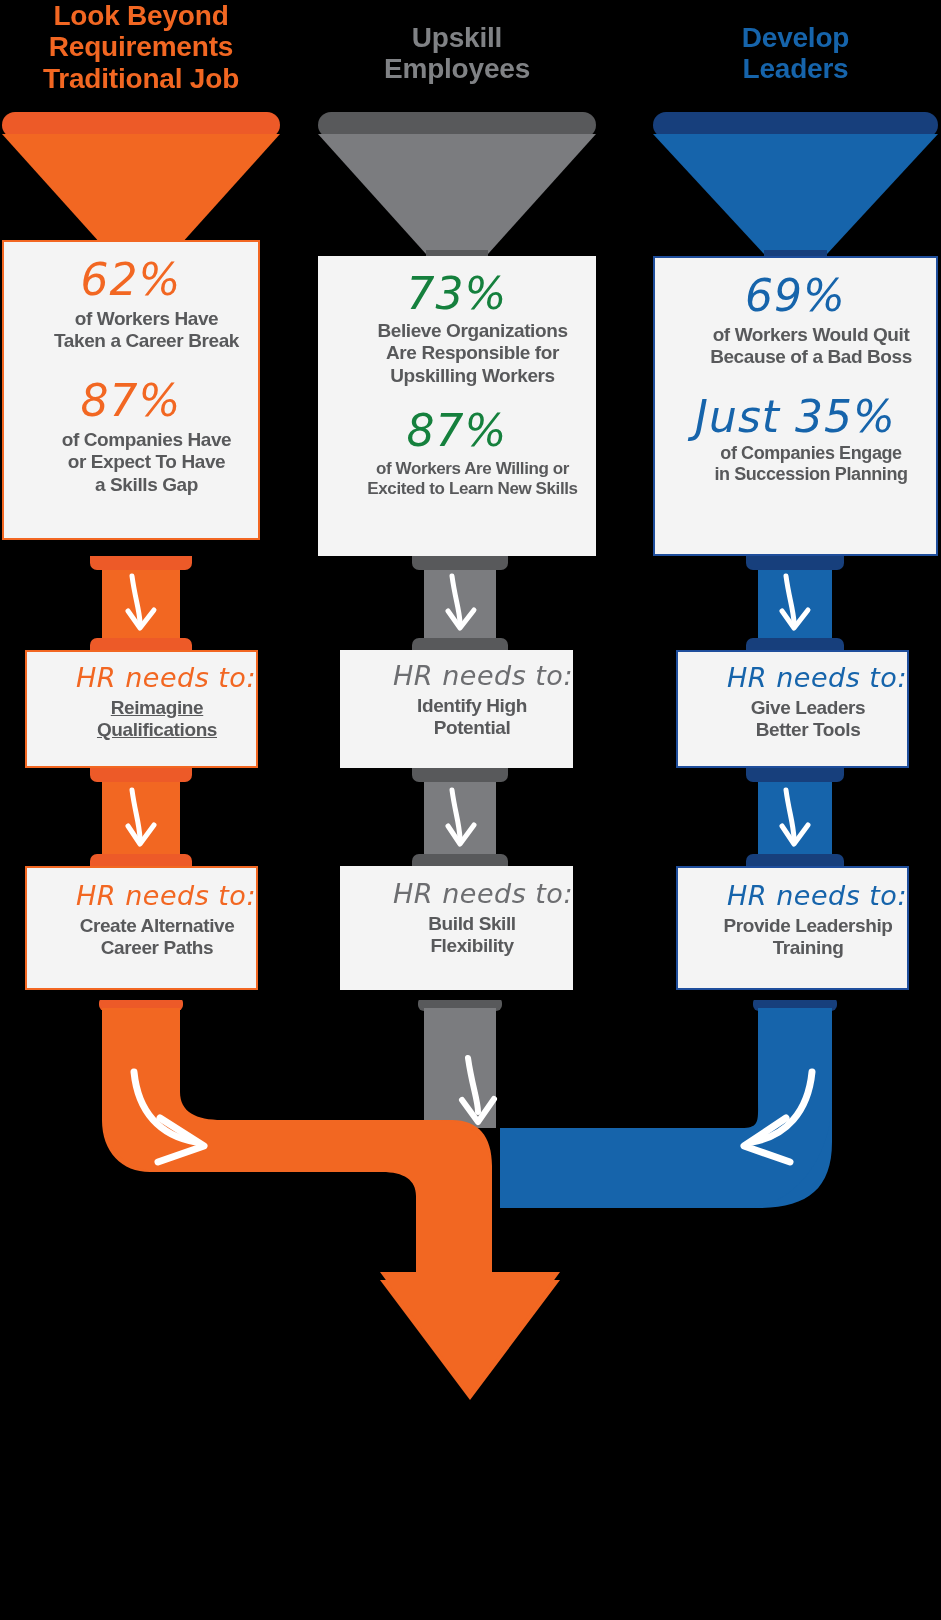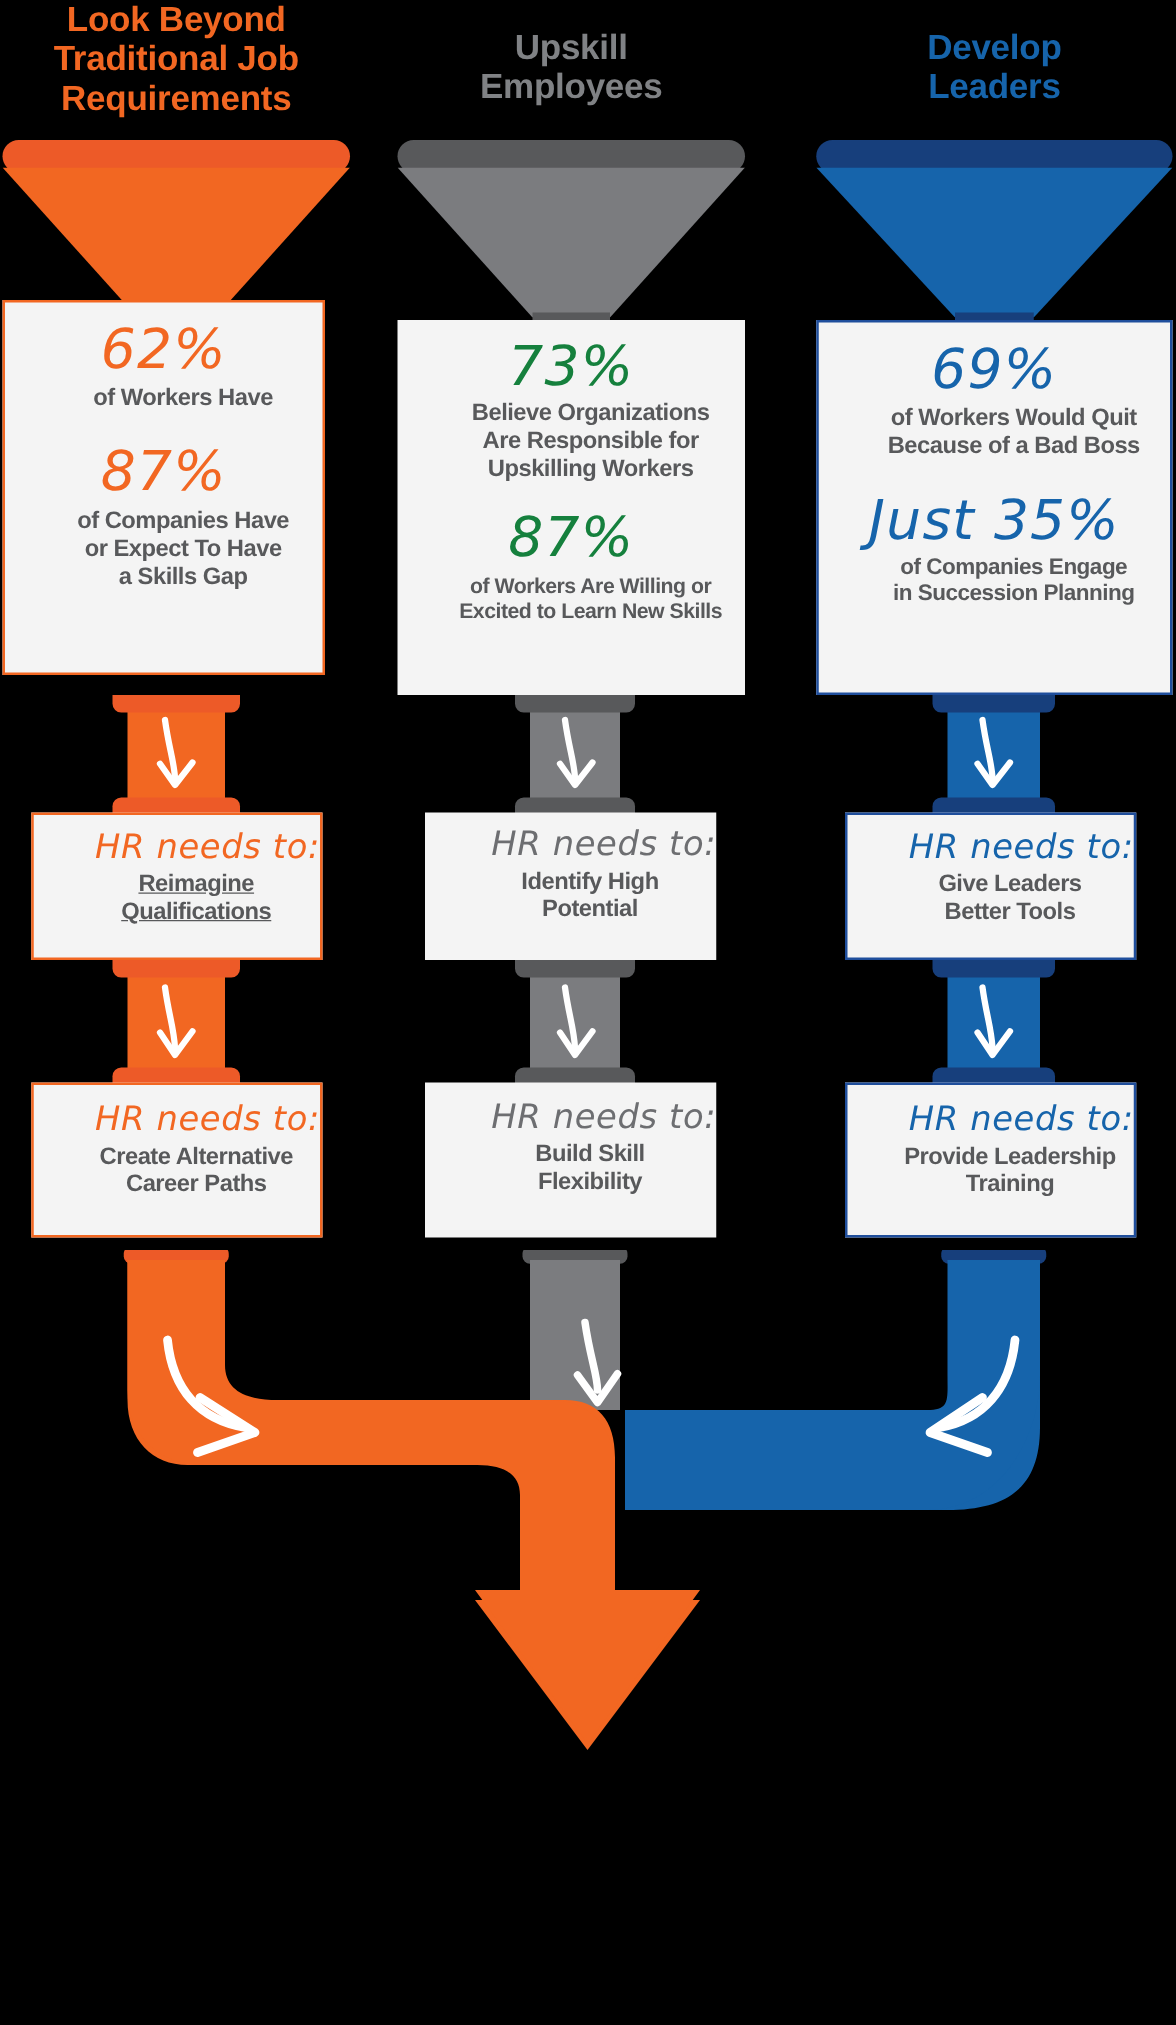--- a/index.html
+++ b/index.html
@@ -61,22 +61,22 @@
   
   #merge{position:absolute;left:0;top:1000px;width:941px;height:400px;}
 </style>
 </head>
 <body>
 
 <div id="stage">
 
   <div class="col-title c0">
     <div>Look Beyond</div>
+    <div>Requirements</div>
     <div>Traditional Job</div>
-    <div>Requirements</div>
   </div>
   <div class="col-title c1">
     <div>Upskill</div>
     <div>Employees</div>
   </div>
   <div class="col-title c2">
     <div>Develop</div>
     <div>Leaders</div>
   </div>
 
@@ -101,20 +101,21 @@
     <svg class="cone" viewBox="0 0 285 120" preserveAspectRatio="none">
       <polygon points="0,0 285,0 174,120 111,120" fill="#1664ab"></polygon>
     </svg>
     <div class="neck" style="left:111px;top:138px;width:63px;background:#173f7c;"></div>
   </div>
 
   <div class="card orange" style="left:2px;top:240px;width:258px;height:300px;padding-top:16px;">
     <div class="pct big o">62%</div>
     <div class="cap" style="margin-top:6px;">
       <div>of Workers Have</div>
+      <div>Taken a Career Break</div>
     </div>
     <div class="pct big o" style="margin-top:26px;">87%</div>
     <div class="cap" style="margin-top:6px;">
       <div>of Companies Have</div>
       <div>or Expect To Have</div>
       <div>a Skills Gap</div>
     </div>
   </div>
 
   <div class="card gray" style="left:318px;top:256px;width:278px;height:300px;padding-top:16px;">

